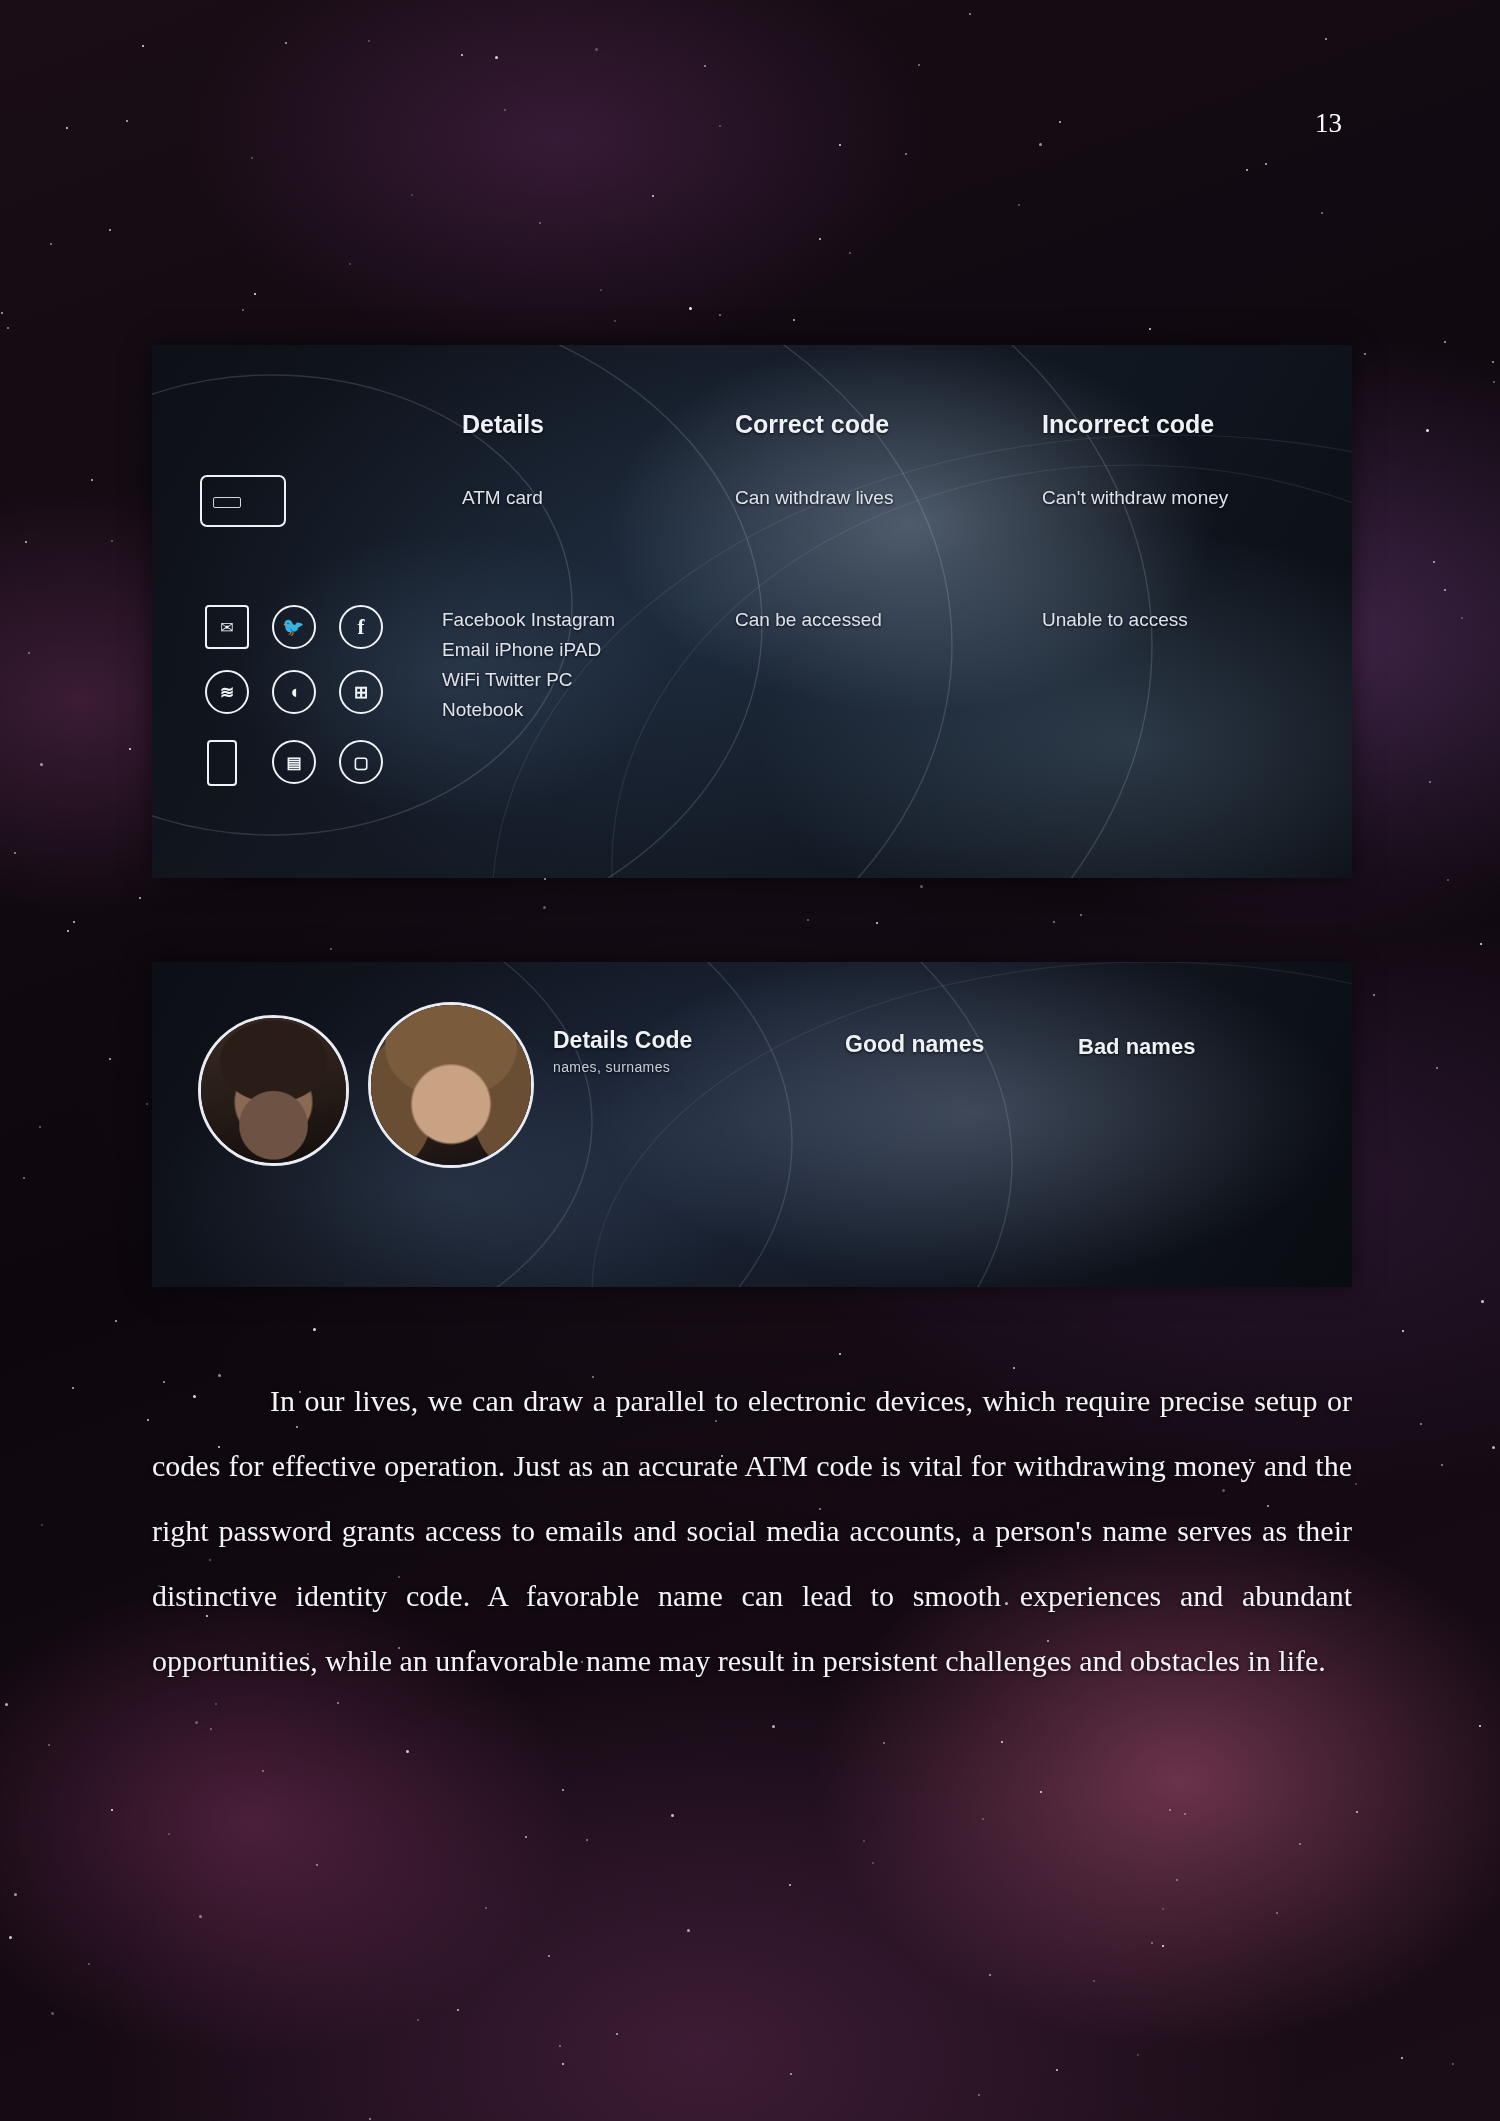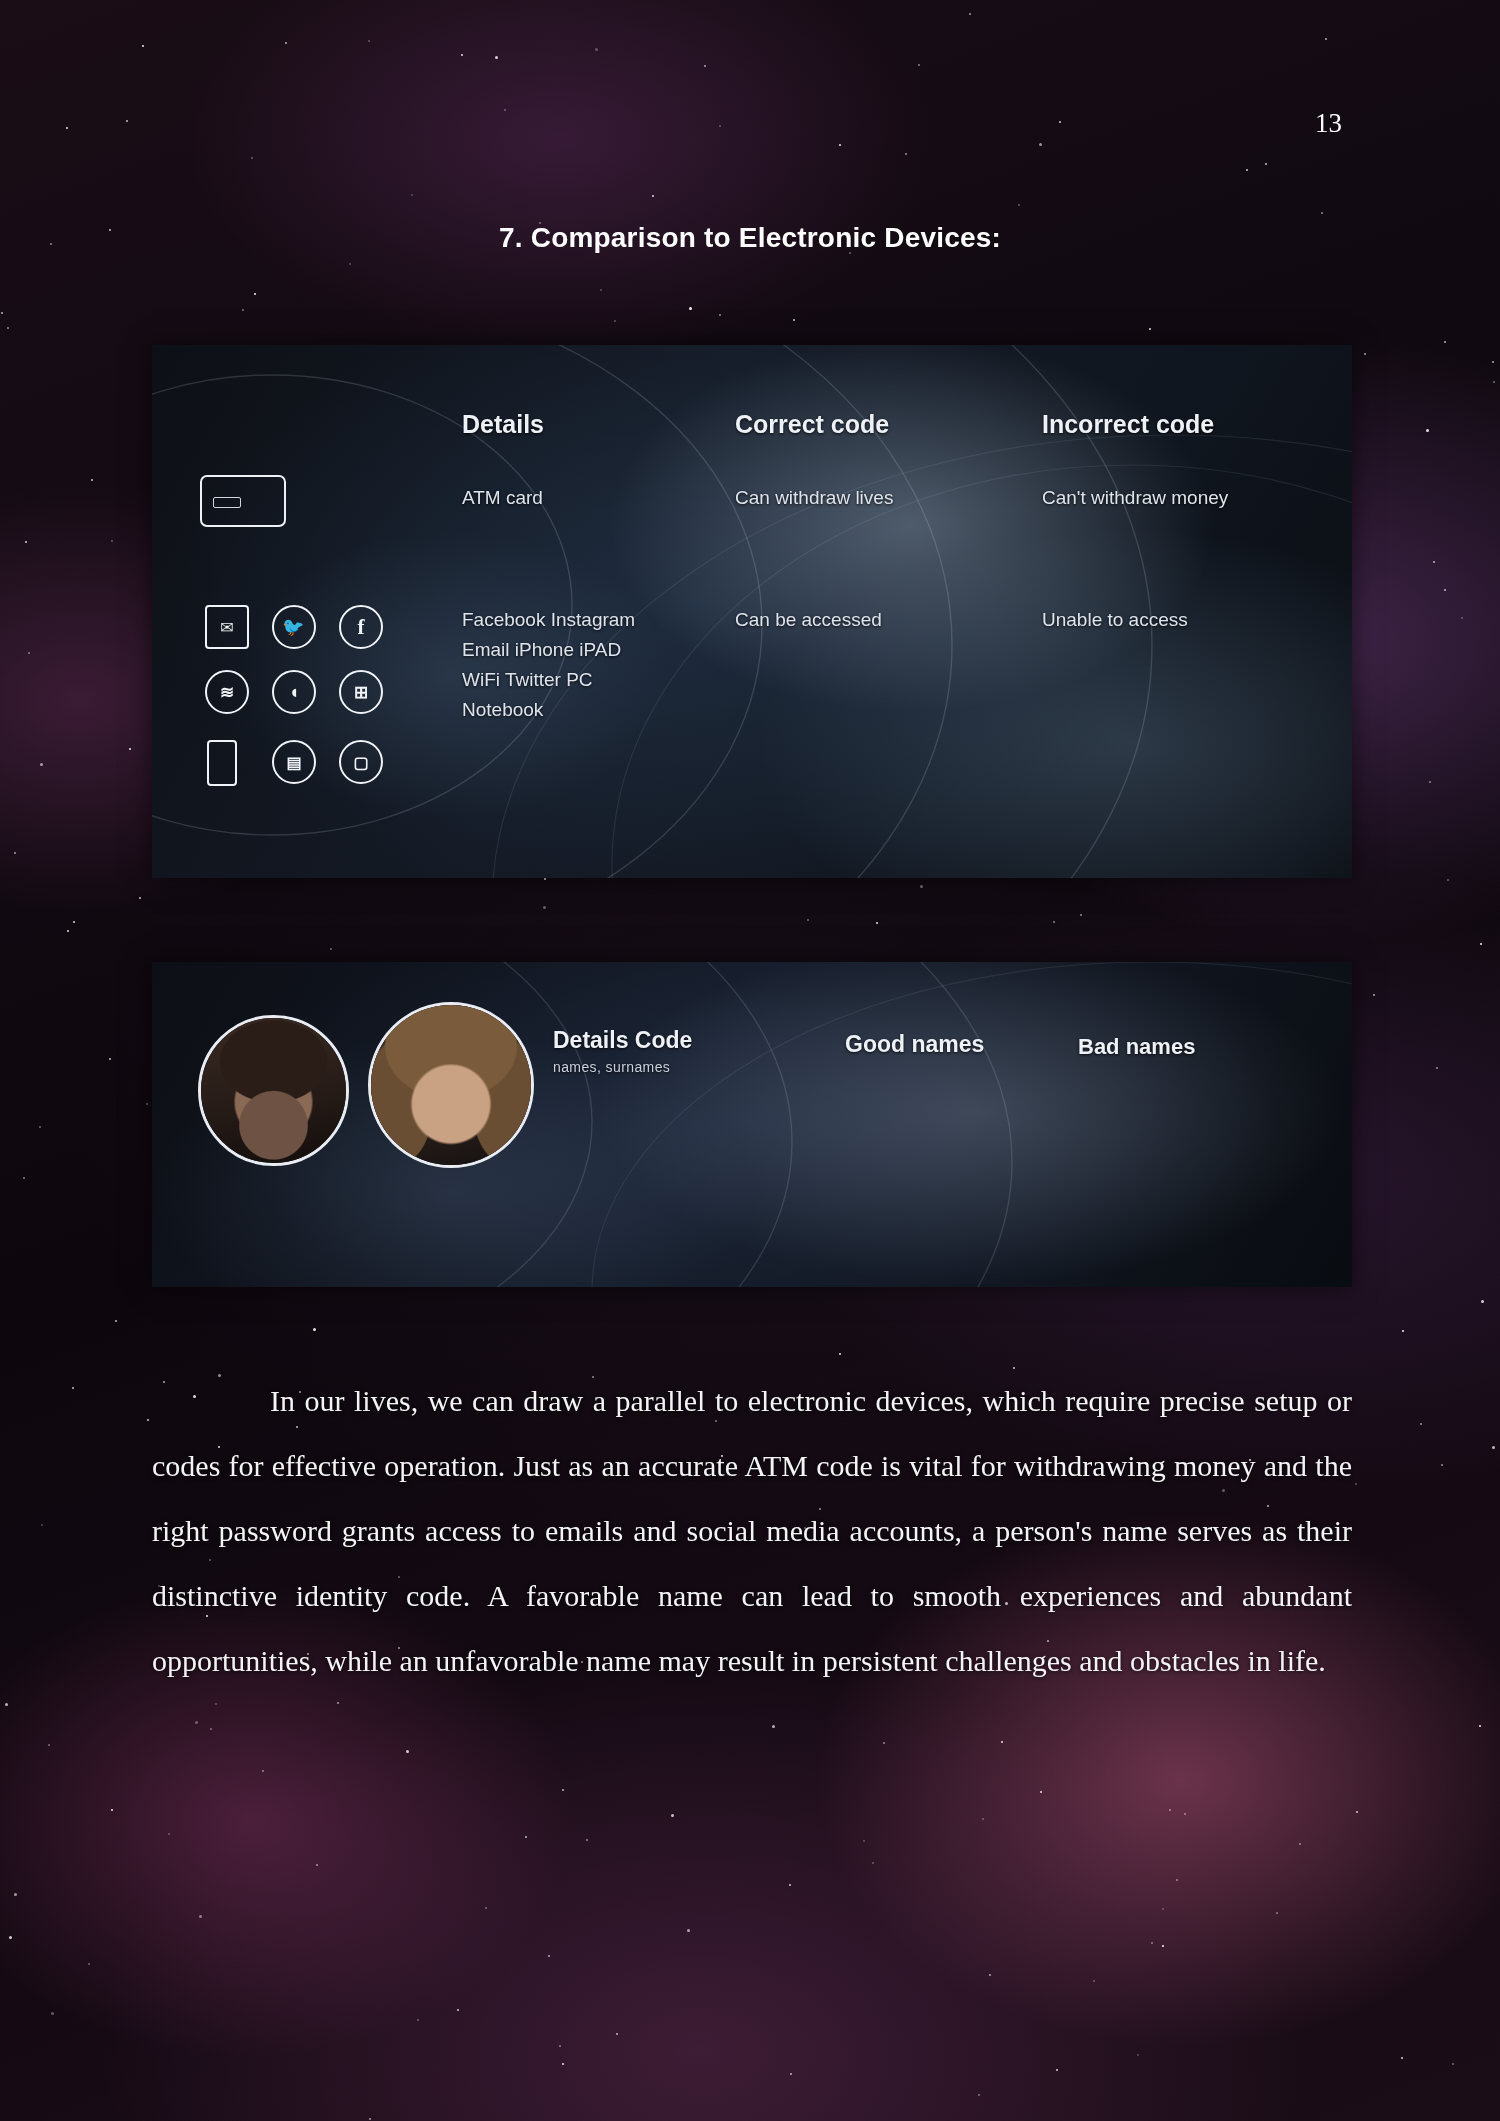--- a/index.html
+++ b/index.html
@@ -418,21 +418,20 @@
       <div class="star" style="width: 2px; height: 2px; left: 735px; top: 517px; opacity: 0.8;"></div>
       <div class="star" style="width: 2px; height: 2px; left: 1436px; top: 1067px; opacity: 0.55;"></div>
       <div class="star" style="width: 2px; height: 2px; left: 1321px; top: 212px; opacity: 0.5;"></div>
     </div>
 </div>
 
 <div id="content">
 
   <div id="page-number">13</div>
 
-  <div id="heading">7. Comparison to Electronic Devices:</div>
 
   <div class="figure" id="figure-devices">
     <svg class="arcs" width="1200" height="533">
       <g fill="none" stroke="rgba(220,232,245,0.16)" stroke-width="1.4">
         <ellipse cx="240" cy="300" rx="560" ry="420"></ellipse>
         <ellipse cx="300" cy="300" rx="700" ry="500"></ellipse>
         <ellipse cx="180" cy="280" rx="430" ry="330"></ellipse>
         <ellipse cx="120" cy="260" rx="300" ry="230"></ellipse>
       </g>
       <g fill="none" stroke="rgba(200,220,240,0.10)" stroke-width="1.2">
@@ -472,21 +471,21 @@
   <div class="icon-box" style="left:207px; top:740px;">
     <div class="icon-square" style="width:26px;height:42px;border-radius:4px;"></div>
   </div>
   <div class="icon-box" style="left:272px; top:740px;">
     <div class="icon-circle" style="font-size:16px;">▤</div>
   </div>
   <div class="icon-box" style="left:339px; top:740px;">
     <div class="icon-circle" style="font-size:16px;">▢</div>
   </div>
 
-  <div class="fig-cell" style="left:462px; top:605px; width:260px;">
+  <div class="fig-cell" style="left:442px; top:605px; width:260px;">
     <div>Facebook  Instagram</div>
     <div>Email    iPhone   iPAD</div>
     <div>WiFi    Twitter   PC</div>
     <div>Notebook</div>
   </div>
   <div class="fig-cell" style="left:735px; top:605px;">Can be accessed</div>
   <div class="fig-cell" style="left:1042px; top:605px;">Unable to access</div>
 
   <div class="figure" id="figure-identity">
     <svg class="arcs" width="1200" height="325">

